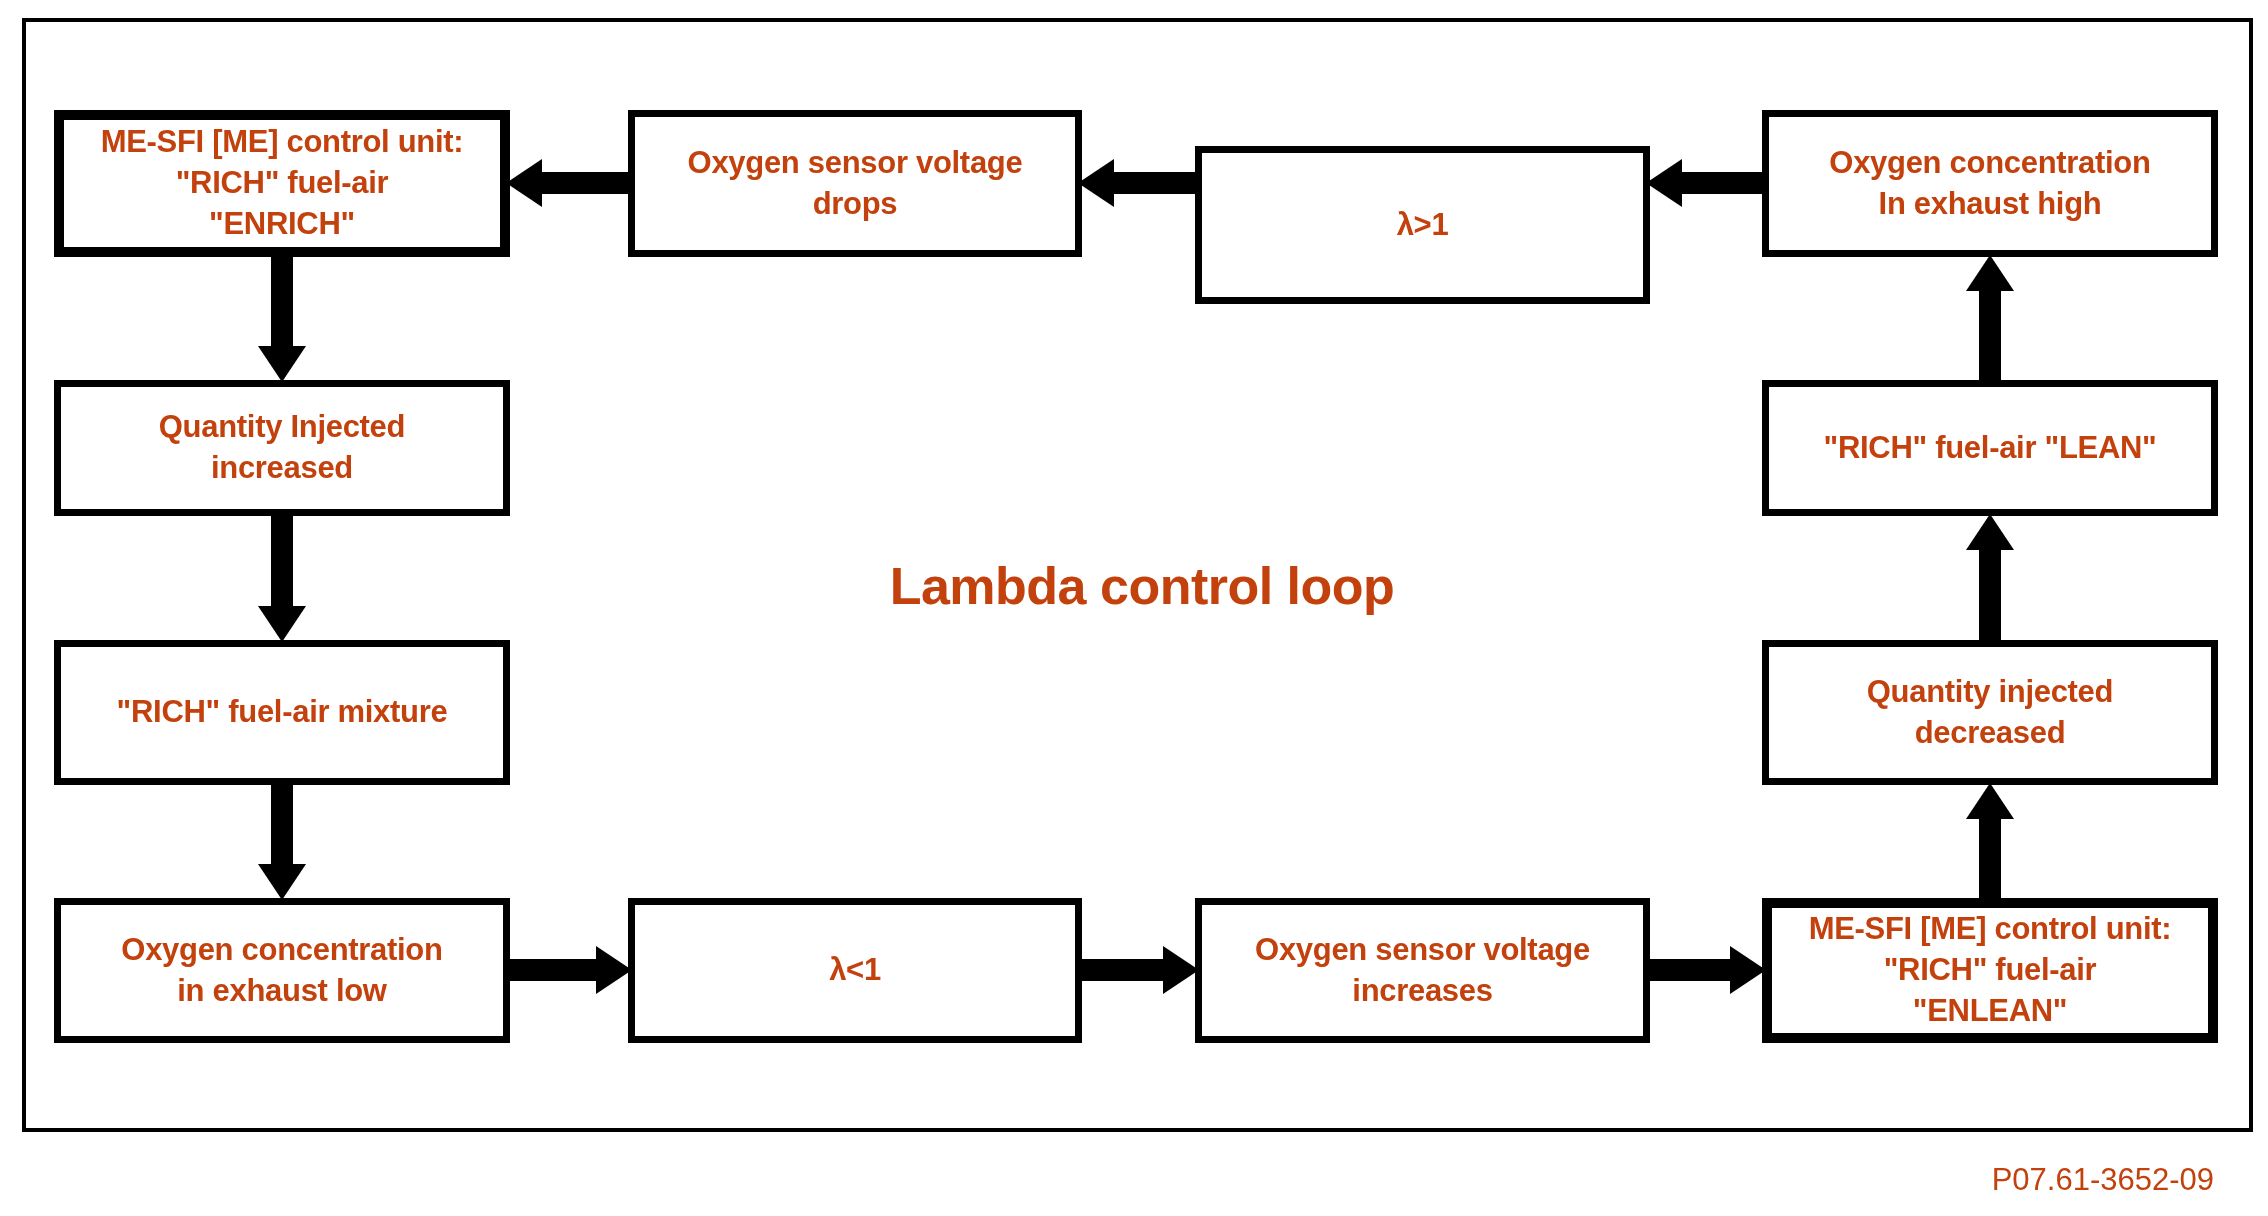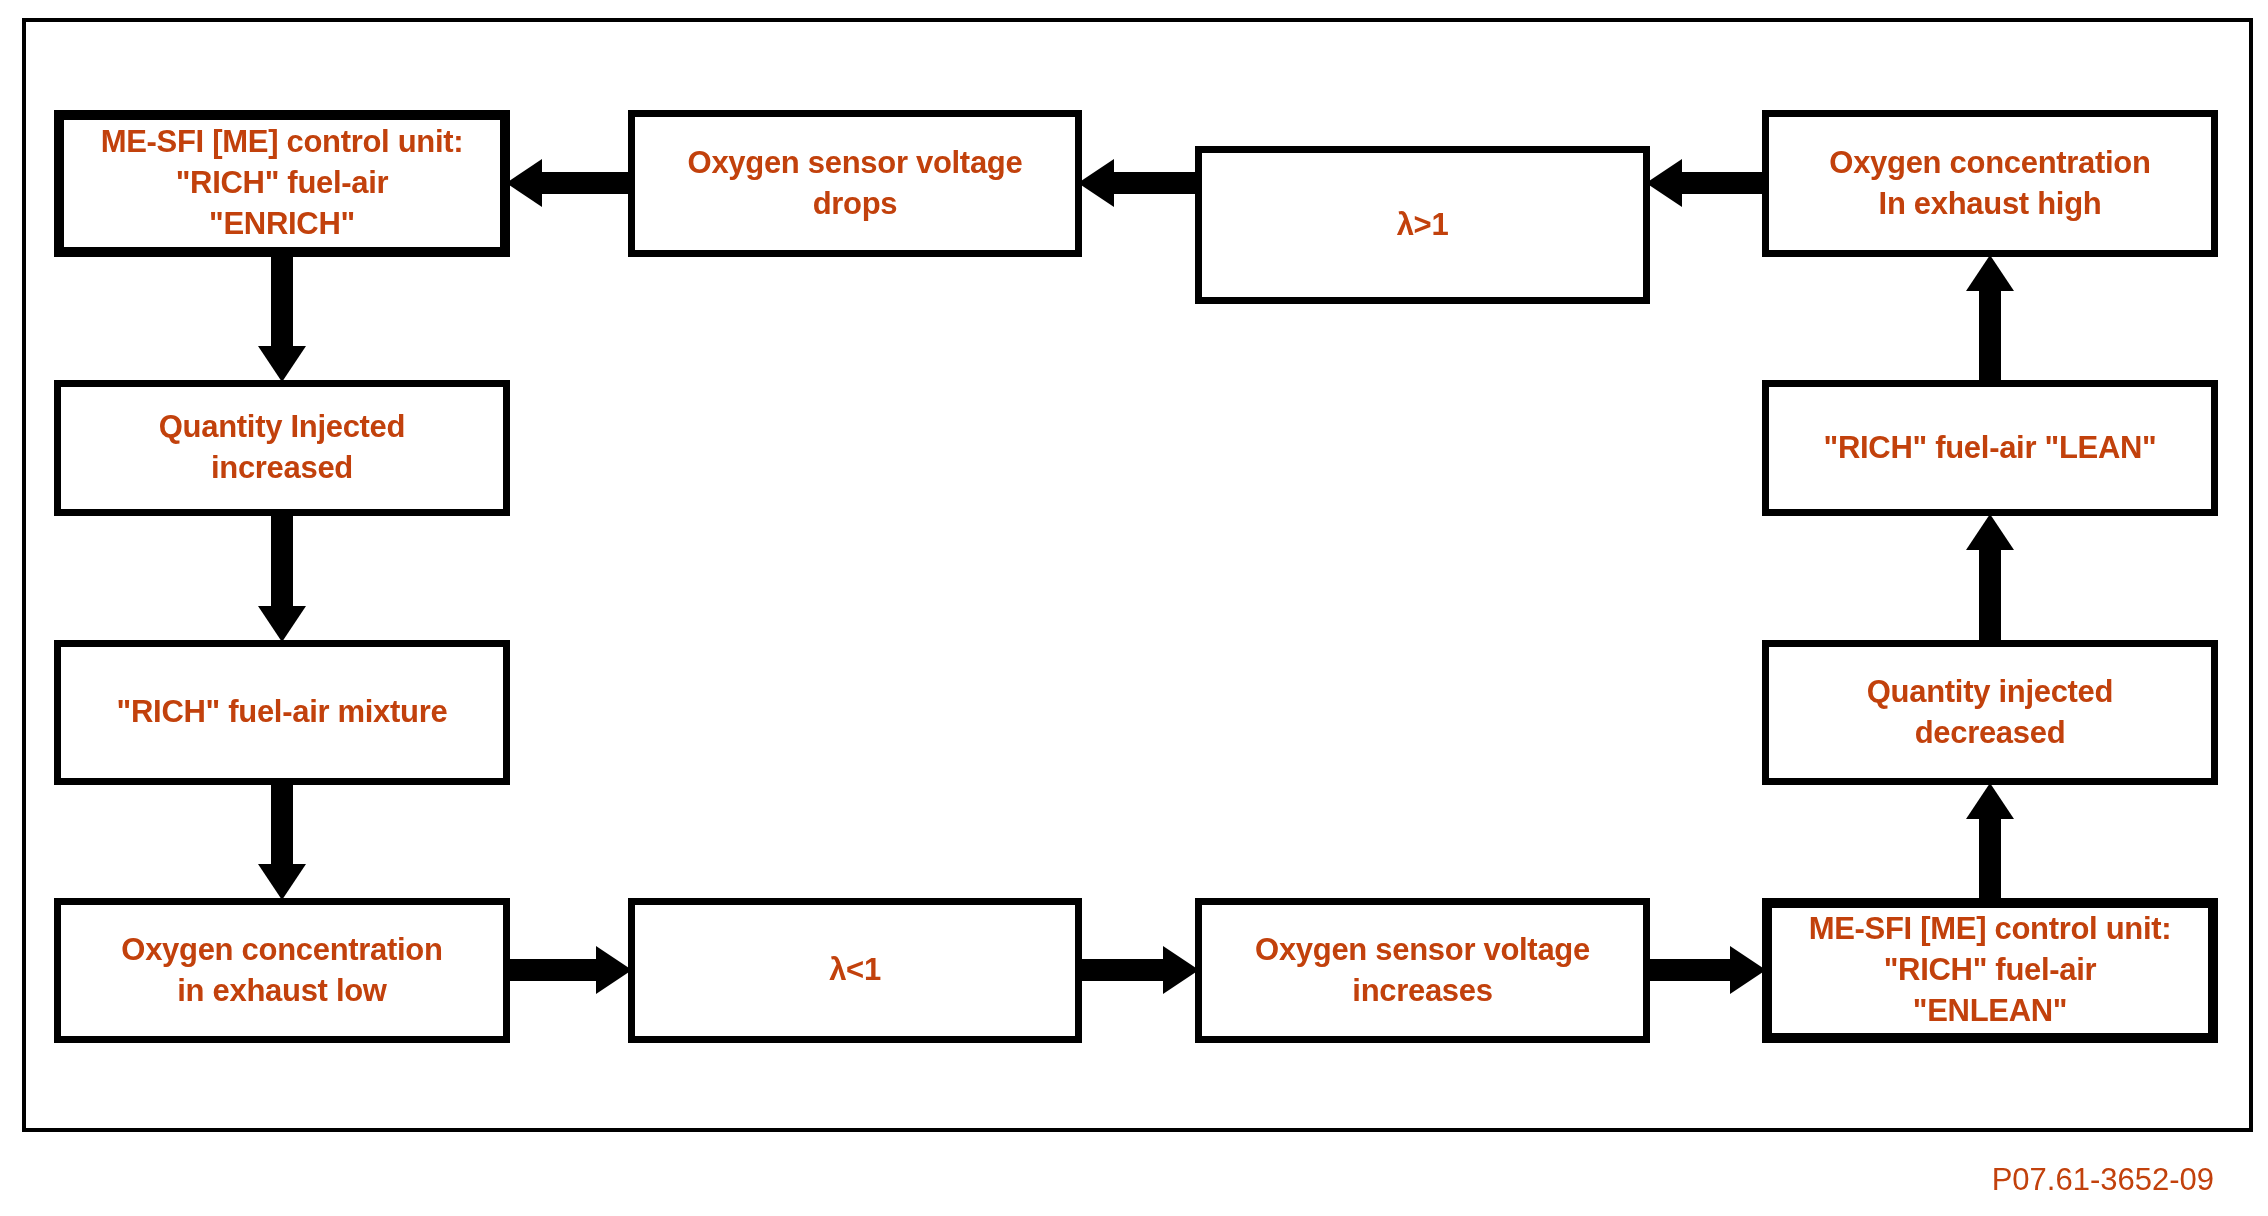--- a/index.html
+++ b/index.html
@@ -139,16 +139,17 @@
   </div>
   <div class="arrow v" style="left:1966px;top:514px;width:48px;height:128px;">
     <div class="head up"></div>
     <div class="shaft-v"></div>
   </div>
   <div class="arrow v" style="left:1966px;top:255px;width:48px;height:127px;">
     <div class="head up"></div>
     <div class="shaft-v"></div>
   </div>
 
+  <div id="title">Lambda control loop</div>
 
   <div id="figcode">P07.61-3652-09</div>
 
 </div>
 
 </body></html>

